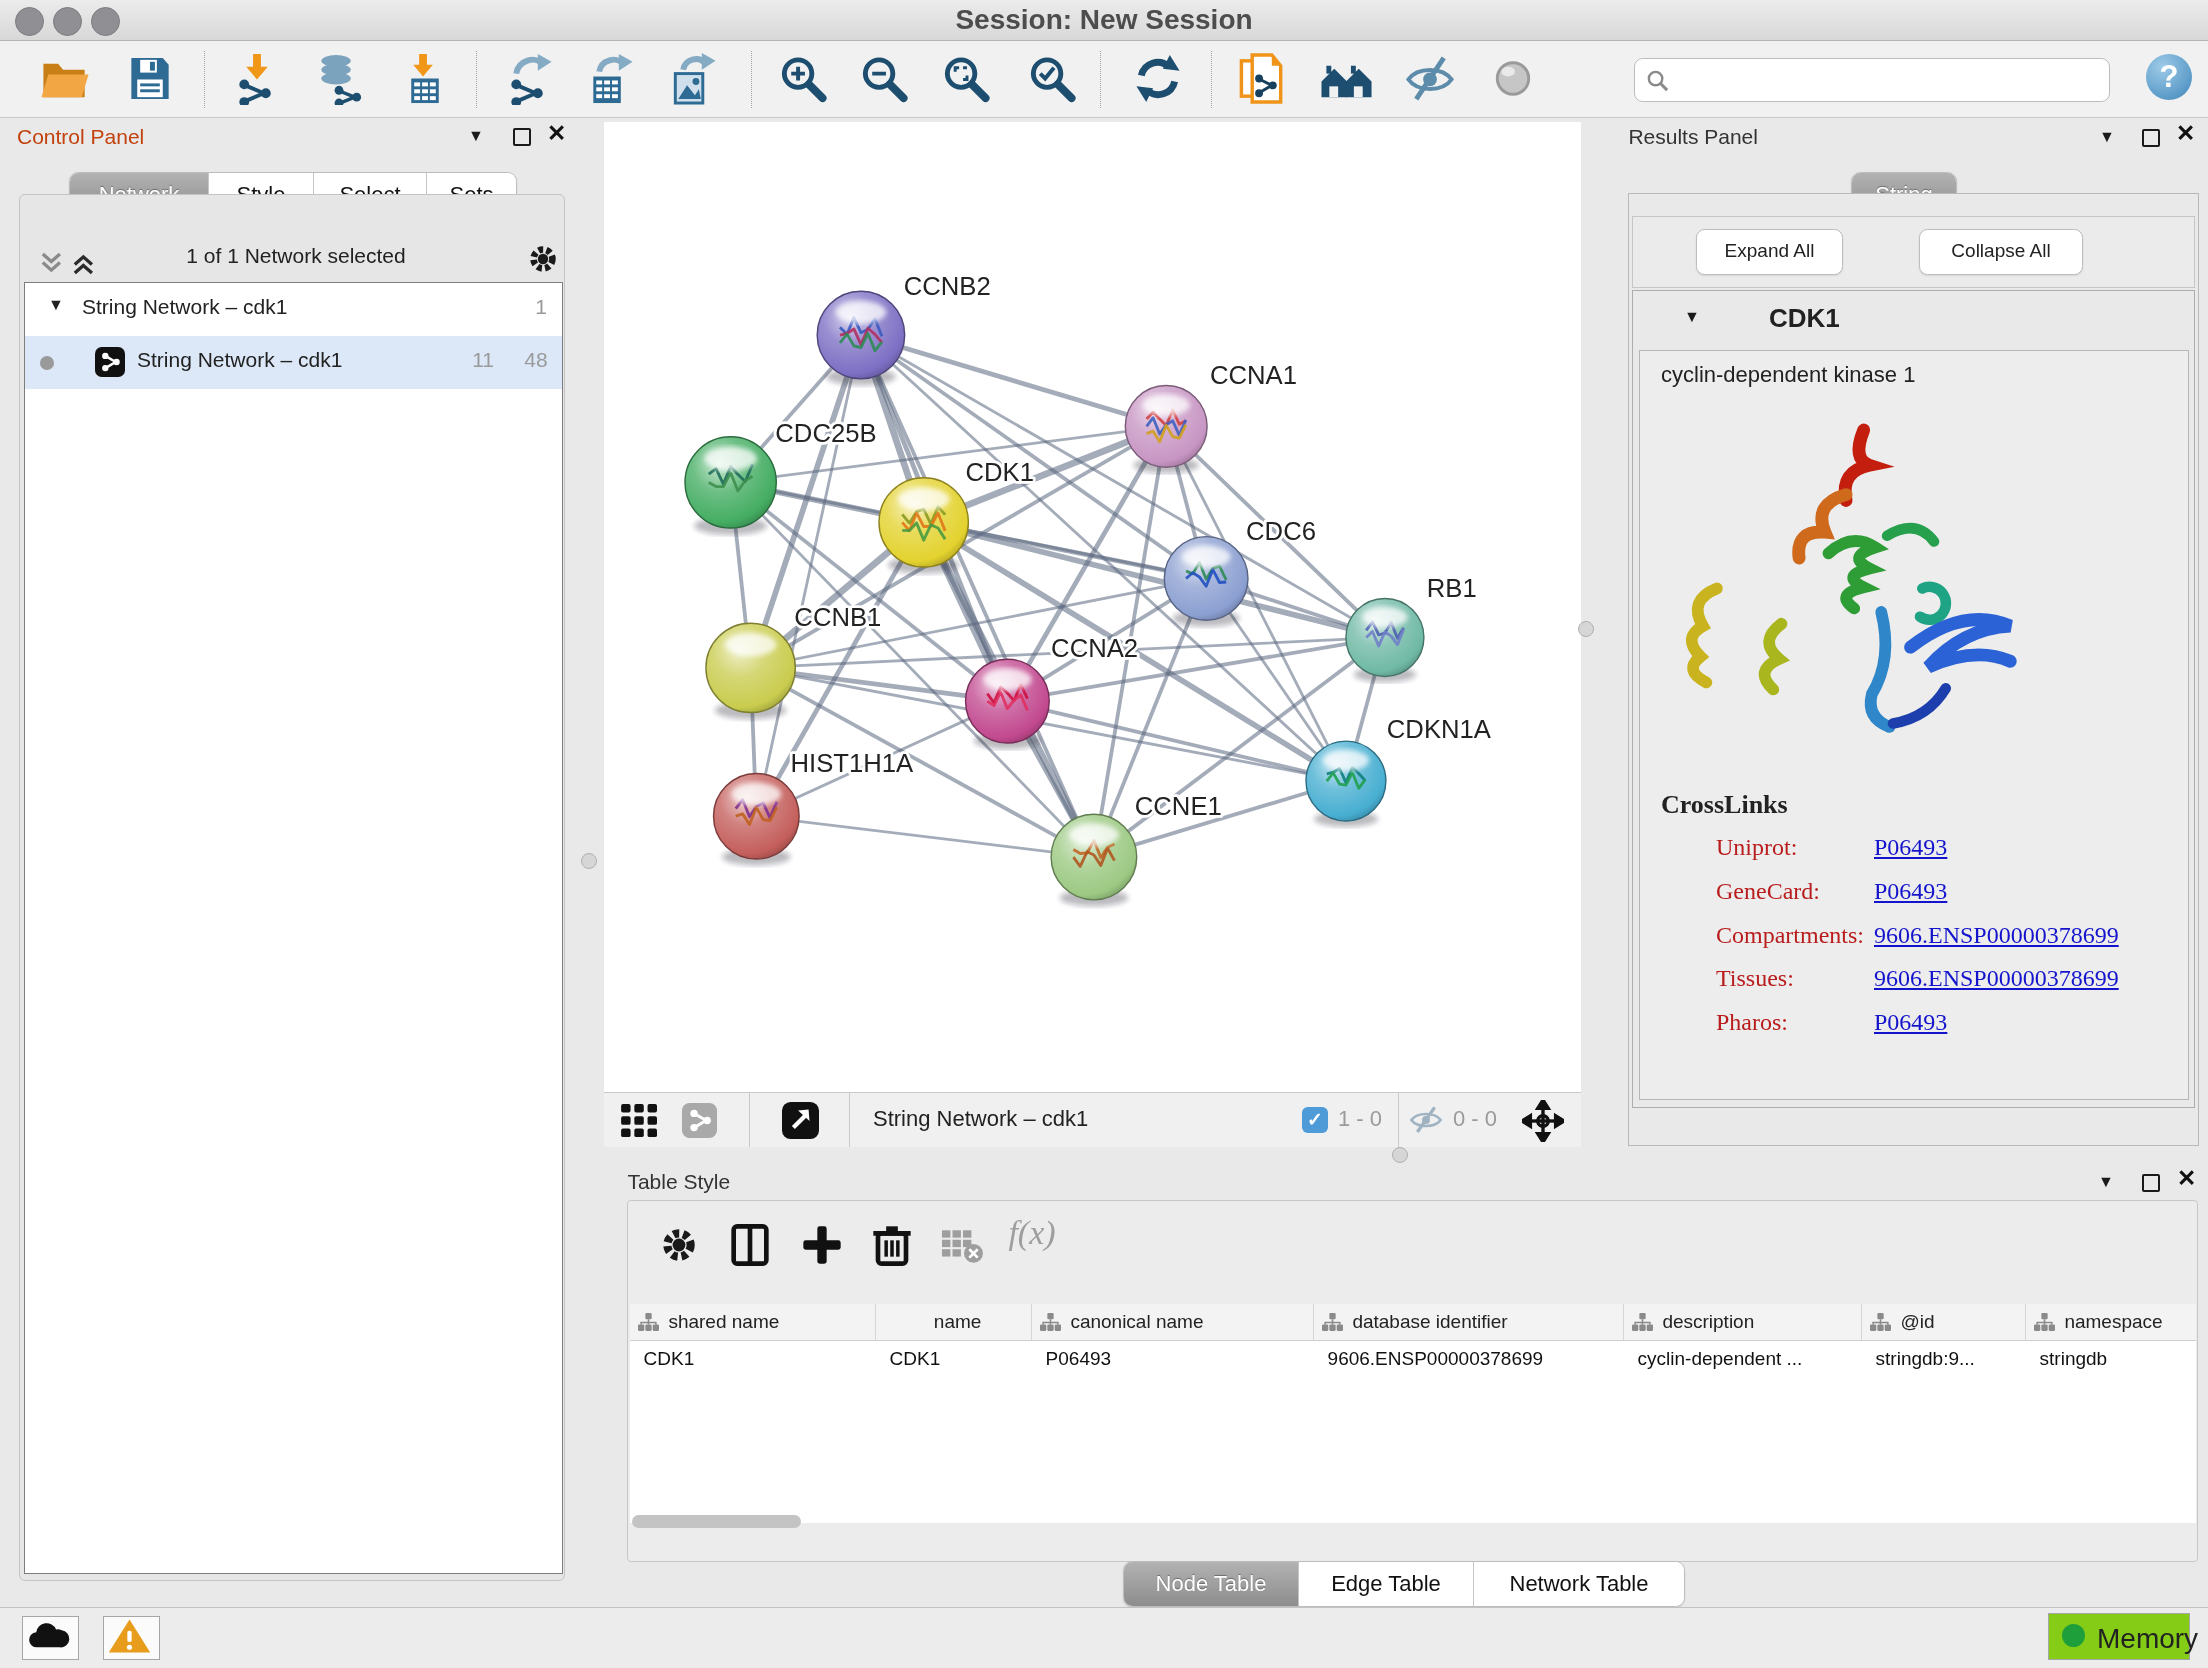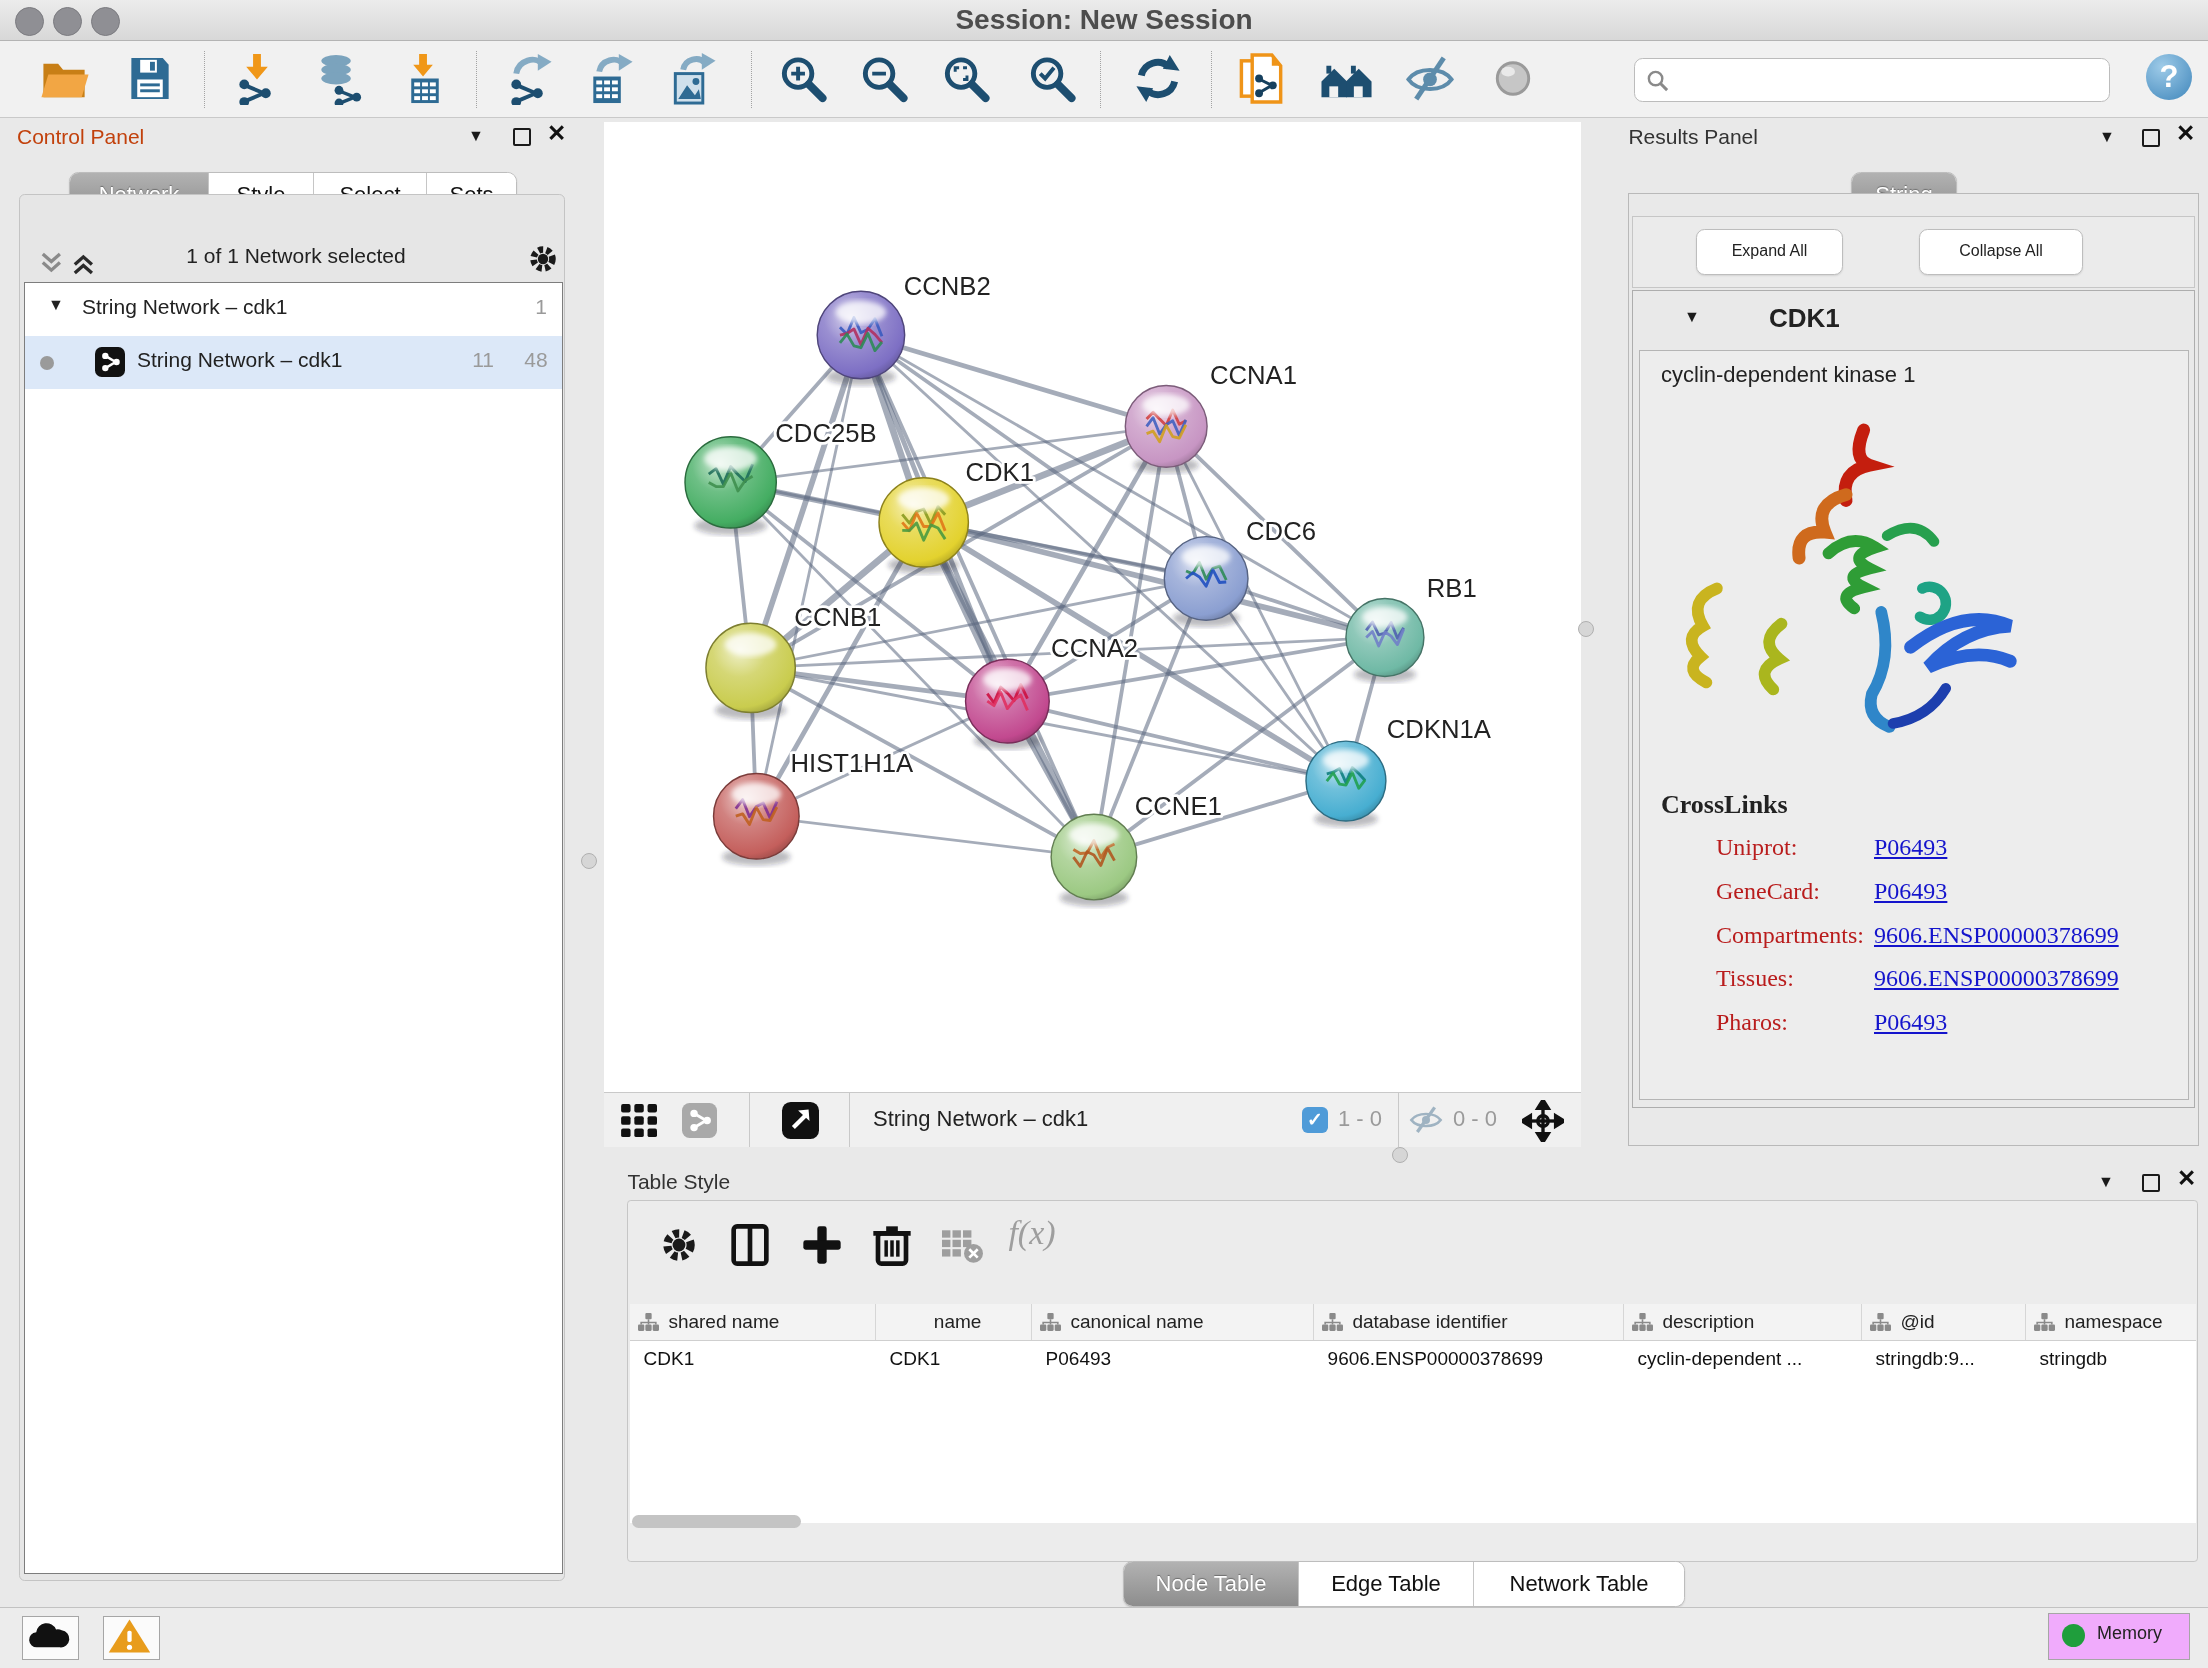--- a/index.html
+++ b/index.html
@@ -61,21 +61,21 @@
         border-radius:5.7px;color:#fff;font-size:19px;font-weight:700;text-align:center;line-height:26px;}
   .cnt-gray{position:absolute;top:13.3px;font-size:22px;color:#9a9a9a;}
   
   .results{position:absolute;left:1617px;top:122px;width:592px;height:1029px;}
   .rp-title{position:absolute;left:11.4px;top:2.9px;font-size:21px;color:#333;}
   .rp-box{position:absolute;left:11.4px;top:71px;width:569px;height:951px;background:#e9e9e9;
           border:1px solid #b9b9b9;}
   .rp-expand{position:absolute;left:15px;top:94px;width:561px;height:70px;background:#ebebeb;
              border:1px solid #c6c6c6;}
   .rbtn{position:absolute;height:44px;background:#fff;border:1.9px solid #bdbdbd;border-radius:8.6px;
-        font-size:16px;text-align:center;line-height:42px;box-shadow:0 1px 1.9px rgba(0,0,0,.1);}
+        font-size:19px;text-align:center;line-height:42px;box-shadow:0 1px 1.9px rgba(0,0,0,.1);}
   .rp-entry{position:absolute;left:15px;top:168px;width:561px;height:816px;background:#e9e9e9;
             border:1px solid #adadad;}
   .rp-inner{position:absolute;left:22px;top:228px;width:548px;height:748px;background:#ededed;
             border:1px solid #b5b5b5;}
   .serif{font-family:"Liberation Serif",serif;}
   .xl-row{position:absolute;left:0;width:100%;height:44px;font-size:24px;}
   .xl-label{position:absolute;left:76px;color:#b91c1c;}
   .xl-value{position:absolute;left:234px;color:#1414cc;text-decoration:underline;}
   
   .tablepanel{position:absolute;left:616px;top:1151px;width:1592px;height:457px;}
@@ -89,22 +89,22 @@
   .th{display:flex;align-items:center;gap:9.5px;padding-left:7.6px;font-size:19px;color:#222;
       border-right:1px solid #d6d6d6;box-sizing:border-box;flex:none;overflow:hidden;white-space:nowrap;}
   .trow{display:flex;height:38px;}
   .td{padding:6.7px 0 0 13.3px;font-size:19px;color:#111;box-sizing:border-box;flex:none;
       overflow:hidden;white-space:nowrap;}
   .hscroll{position:absolute;left:3.8px;top:314px;width:169px;height:13.3px;background:#c4c4c4;border-radius:6.7px;}
   
   .statusbar{position:absolute;left:0;top:1607px;width:2208px;height:61px;background:#ececec;
              border-top:1.9px solid #c2c2c2;}
   .sbtn{position:absolute;top:7.6px;width:55px;height:42px;background:#fbfbfb;border:1.9px solid #a6a6a6;}
-  .membtn{position:absolute;left:2048px;top:4.8px;width:140px;height:45px;background:#f0abfc;
-          border:1.9px solid #a6a6a6;font-size:18px;}
+  .membtn{position:absolute;left:2048px;top:4.8px;width:140px;height:45px;background:#84cc16;
+          border:1.9px solid #a6a6a6;font-size:28px;}
   .memdot{position:absolute;left:13.3px;top:10.5px;width:23px;height:23px;border-radius:50%;background:#1f9e3c;}
   .memlabel{position:absolute;left:48px;top:9.5px;}
   .splitdot{position:absolute;width:14.3px;height:14.3px;border-radius:50%;background:#d6d6d6;
             border:1px solid #b0b0b0;}
 </style>
 </head>
 <body>
 
 <div class="titlebar">
   <span class="light" style="left:15px"></span>

